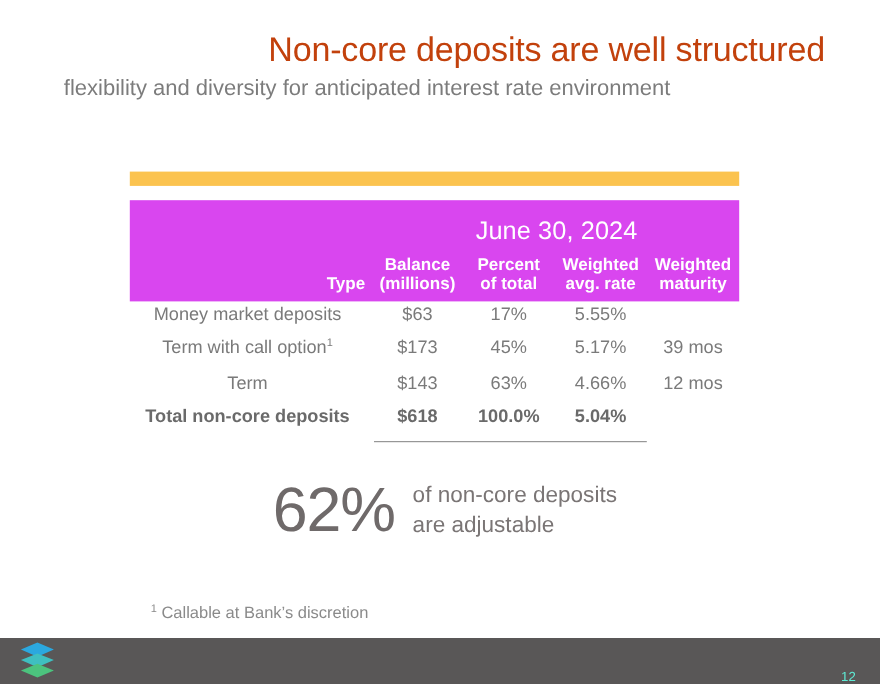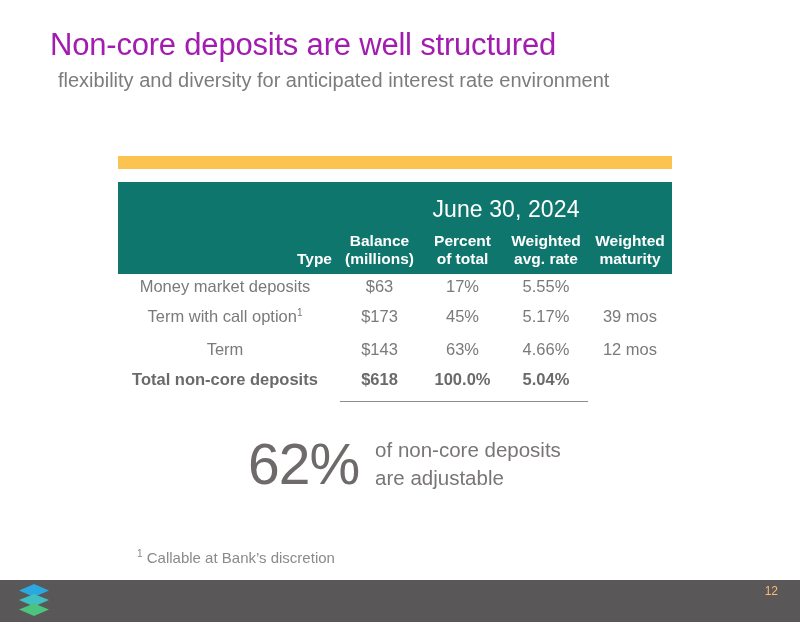--- a/index.html
+++ b/index.html
@@ -18,25 +18,26 @@
 
   
   #title-block {
     position: absolute;
     left: 50px;
     top: 28px;
     width: 700px;
   }
   #slide-title {
     font-size: 31px;
-    color: #a21caf;
+    color: #c2410c;
     font-weight: 400;
     line-height: 1.12;
     letter-spacing: -0.2px;
     white-space: nowrap;
+    text-align: right;
   }
   #slide-subtitle {
     font-size: 20px;
     color: #7c7c7c;
     font-weight: 400;
     line-height: 1.2;
     margin-top: 5px;
     margin-left: 8px;
     white-space: nowrap;
   }
@@ -48,21 +49,21 @@
     top: 156px;
     width: 554px;
   }
   #accent-bar {
     height: 13px;
     width: 100%;
     background: #FBC34F;
   }
   #table-header {
     margin-top: 13px;
-    background: #0f766e;
+    background: #d946ef;
     color: #ffffff;
     height: 92px;
     box-sizing: border-box;
     position: relative;
   }
   #header-date {
     position: absolute;
     left: 222px;
     right: 0px;
     top: 14px;
@@ -188,23 +189,23 @@
   #logo {
     position: absolute;
     left: 18px;
     top: 3px;
     width: 32px;
     height: 34px;
   }
   #page-number {
     position: absolute;
     right: 22px;
-    top: 4px;
+    top: 28px;
     font-size: 12px;
-    color: #fdba74;
+    color: #5eead4;
     text-align: right;
   }
 </style>
 </head>
 <body>
 
 <div id="title-block">
   <div id="slide-title">Non-core deposits are well structured</div>
   <div id="slide-subtitle">flexibility and diversity for anticipated interest rate environment</div>
 </div>

